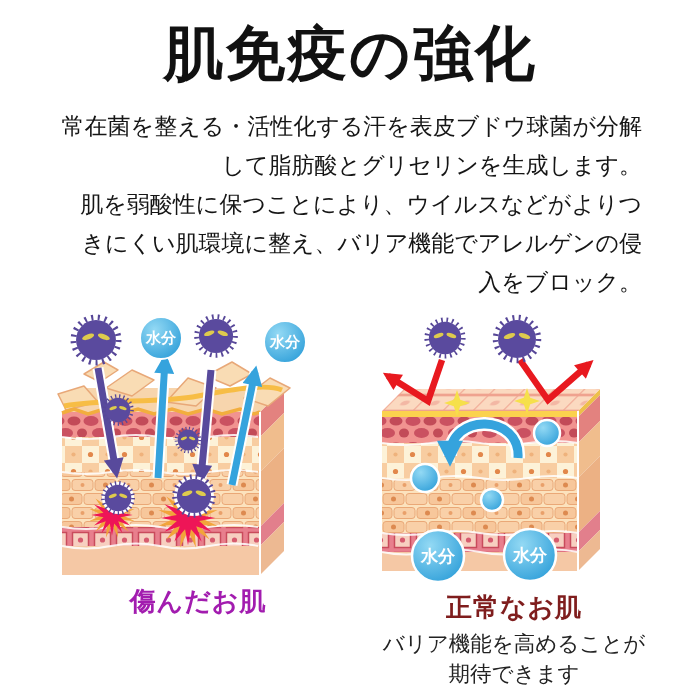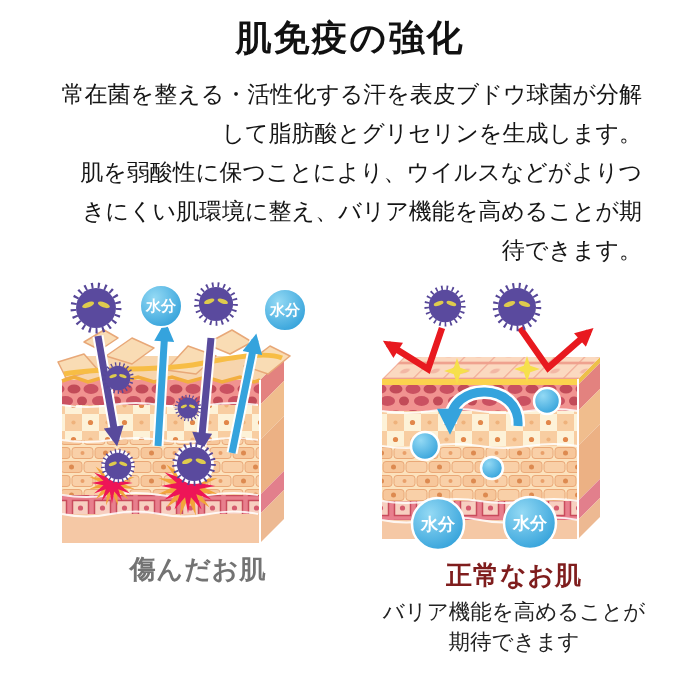--- a/index.html
+++ b/index.html
@@ -1,30 +1,30 @@
 <!DOCTYPE html>
 <html><head>
 <meta charset="utf-8">
 <style>
   html,body{margin:0;padding:0;background:#fff;}
   .page{position:relative;width:700px;height:700px;overflow:hidden;background:#fff;
         font-family:"DejaVu Sans","Liberation Sans",sans-serif;color:#1c1c1c;}
-  .title{font-family:"DejaVu Serif","Liberation Serif",serif;font-size:36px;font-weight:700;
+  .title{font-family:"DejaVu Serif","Liberation Serif",serif;font-size:60px;font-weight:700;
          text-align:center;margin:14px 0 12px;letter-spacing:2px;color:#111;}
   .intro{width:582px;margin:0 0 0 60px;font-family:"DejaVu Serif","Liberation Serif",serif;
          font-size:23px;line-height:39px;color:#151515;text-align:right;}
   .intro p{margin:0;}
   .figures{display:flex;margin:8px 0 0 42px;gap:16px;align-items:flex-start;}
   figure{margin:0;}
   .fig-damaged{width:312px;}
   .fig-normal{width:288px;}
   svg.diagram{display:block;}
   .diagram-left{margin-left:6px;}
   .cap{font-size:26px;font-weight:600;text-align:center;margin-top:4px;letter-spacing:1px;}
-  .cap-damaged{color:#737373;}
+  .cap-damaged{color:#a21caf;}
   .cap-normal{color:#7f1d1d;}
   .desc{font-size:21.5px;line-height:30px;color:#222;margin:4px 0 0;}
   .desc-left{width:306px;}
   .desc-right{width:272px;text-align:center;margin-left:8px;}
   .defs-holder{position:absolute;width:0;height:0;overflow:hidden;}
 </style>
 </head>
 <body>
 
 <svg class="defs-holder" aria-hidden="true">
@@ -97,21 +97,21 @@
       </marker>
   </defs>
 </svg>
 
 <div class="page">
 
   <h1 class="title">肌免疫の強化</h1>
 
   <div class="intro">
     <p>常在菌を整える・活性化する汗を表皮ブドウ球菌が分解して脂肪酸とグリセリンを生成します。</p>
-    <p>肌を弱酸性に保つことにより、ウイルスなどがよりつきにくい肌環境に整え、バリア機能を高めることが期待できます。</p>
+    <p>肌を弱酸性に保つことにより、ウイルスなどがよりつきにくい肌環境に整え、バリア機能でアレルゲンの侵入をブロック。</p>
   </div>
 
   <div class="figures">
 
     <figure class="fig-damaged">
       <svg class="diagram diagram-left" viewBox="0 0 300 270" width="300" height="270">
 
         <g>
 
           <g transform="translate(212,102) skewY(-45)">

